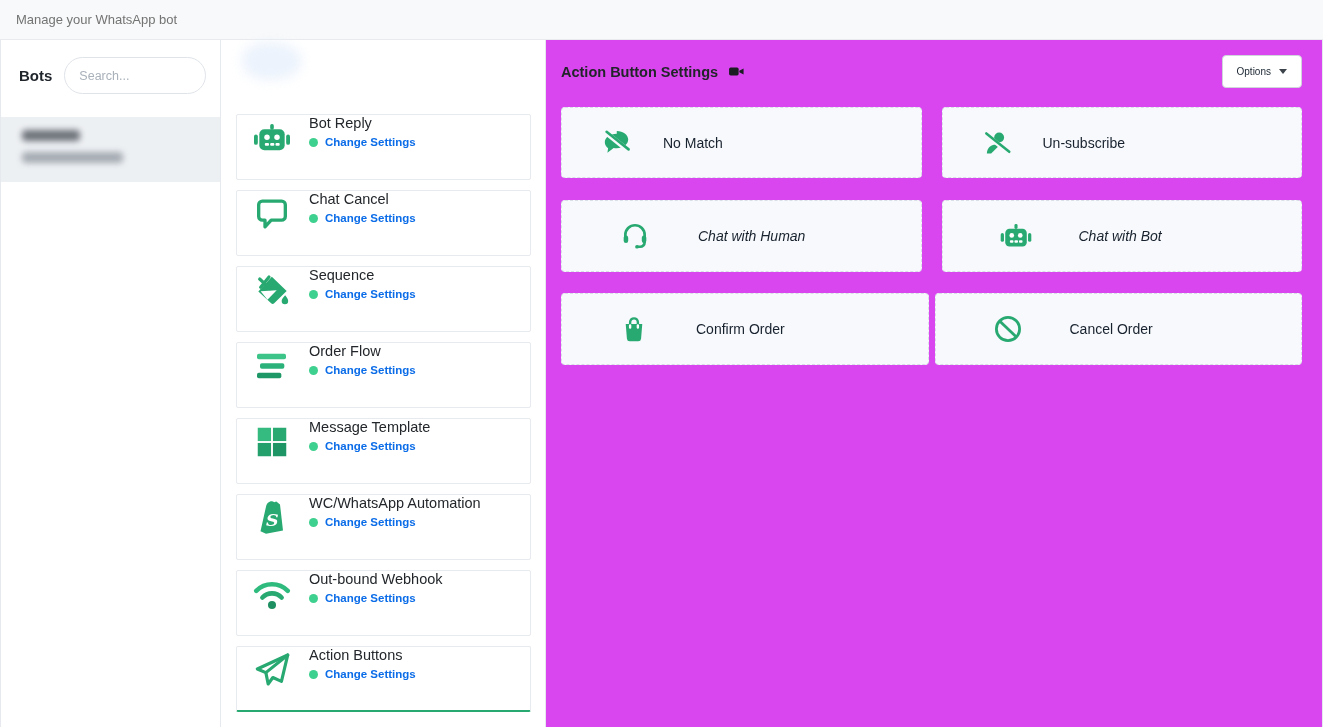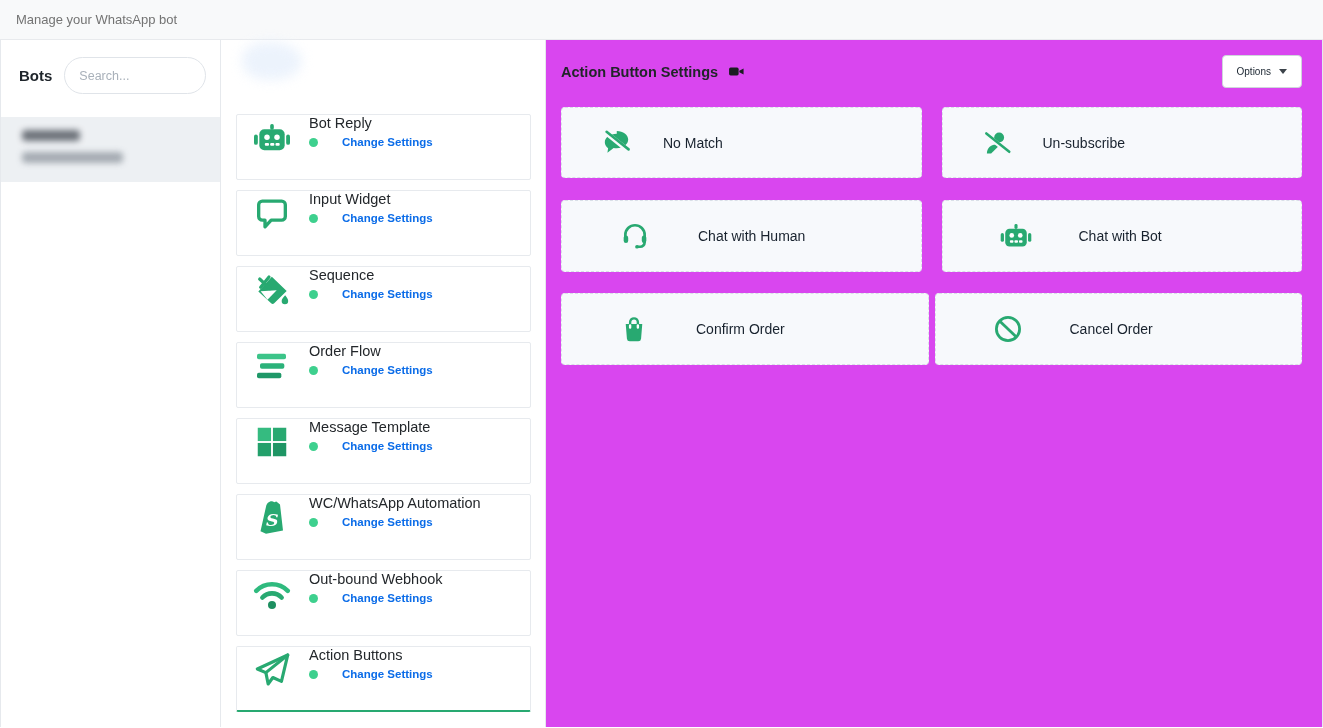--- a/index.html
+++ b/index.html
@@ -37,39 +37,39 @@
   .featcol { width: 325px; border-right: 1px solid var(--line); position: relative;
     padding: 74px 14px 0 15px; background: #fff; }
   .blob { position: absolute; left: 21px; top: 2px; width: 60px; height: 38px;
     background: #e9f1fc; border-radius: 46% 54% 52% 48%; filter: blur(6px); opacity: .85; }
   .fcard { height: 66px; border: 1px solid #e7eaee; border-radius: 2px; background: #fff;
     display: flex; align-items: flex-start; padding-left: 12px; margin-bottom: 10px; cursor: pointer; }
   .fcard.active { border-bottom: 2px solid var(--green); }
   .fcard .fic { width: 46px; height: 46px; display: flex; align-items: center;
     justify-content: center; margin-right: 14px; color: var(--green); flex: none; }
   .ftitle { font-size: 14.5px; font-weight: 500; color: #23272b; }
-  .fmeta { display: flex; align-items: center; gap: 24px; margin-top: 5px; }
+  .fmeta { display: flex; align-items: center; gap: 7px; margin-top: 5px; }
   .dot { width: 9px; height: 9px; border-radius: 50%; background: var(--dot); flex: none; }
   .cta { font-size: 11.5px; font-weight: 700; color: var(--link); text-decoration: none; }
 
   
   .panel { flex: 1; padding: 15px 20px 0 15px; background: #d946ef; }
   .panel-head { display: flex; align-items: center; height: 33px; }
   .panel-title { font-size: 14.5px; font-weight: 700; color: #212529; }
   .cam { margin-left: 10px; display: flex; align-items: center; cursor: pointer; }
   .options-btn { margin-left: auto; height: 33px; padding: 0 14px; background: #fff;
     border: 1px solid #cfd5db; border-radius: 4px; font-size: 10px; color: #212b36;
     display: flex; align-items: center; gap: 8px; cursor: pointer;
     font-family: "Liberation Sans", sans-serif; }
   .caret { width: 0; height: 0; border-left: 4px solid transparent;
     border-right: 4px solid transparent; border-top: 5px solid #3c434a; }
 
   .row { display: flex; gap: 20px; }
   .row1 { margin-top: 19px; }
-  .row2 { margin-top: 22px; }
+  .row2 { margin-top: 22px; font-style: italic; }
   .row3 { margin-top: 21px; gap: 6px; }
   .acard { flex: 1; background: #f7f9fc; border: 1px dashed var(--dash); border-radius: 4px;
     display: flex; align-items: center; cursor: pointer; }
   .row1 .acard { height: 71px; }
   .row2 .acard, .row3 .acard { height: 72px; }
   .acard .aic { color: var(--green); display: flex; align-items: center; margin-left: 38px; flex: none; }
   .acard .albl { font-size: 14px; font-weight: 500; color: #18222e; margin-left: 30px; }
   .row2 .acard .aic, .row3 .acard .aic { margin-left: 56px; }
   .row2 .acard .albl, .row3 .acard .albl { margin-left: 46px; }
 </style>
@@ -121,21 +121,21 @@
       </div>
     </div>
 
     <div class="fcard">
       <span class="fic">
         <svg viewBox="0 0 24 24" width="40" height="40" fill="none" stroke="currentColor" stroke-width="2" stroke-linejoin="round">
           <path d="M6.2 4.3 H17.8 C19 4.3 20 5.3 20 6.5 V13.5 C20 14.7 19 15.7 17.8 15.7 H11.5 L7.8 19.7 V15.7 H6.2 C5 15.7 4 14.7 4 13.5 V6.5 C4 5.3 5 4.3 6.2 4.3 Z"></path>
         </svg>
       </span>
       <div>
-        <div class="ftitle">Input Widget</div>
+        <div class="ftitle">Chat Cancel</div>
         <div class="fmeta">
             <span class="dot"></span>
           <a class="cta">Change Settings</a>
           </div>
       </div>
     </div>
 
     <div class="fcard">
       <span class="fic">
         <svg viewBox="0 0 24 24" width="40" height="40">

